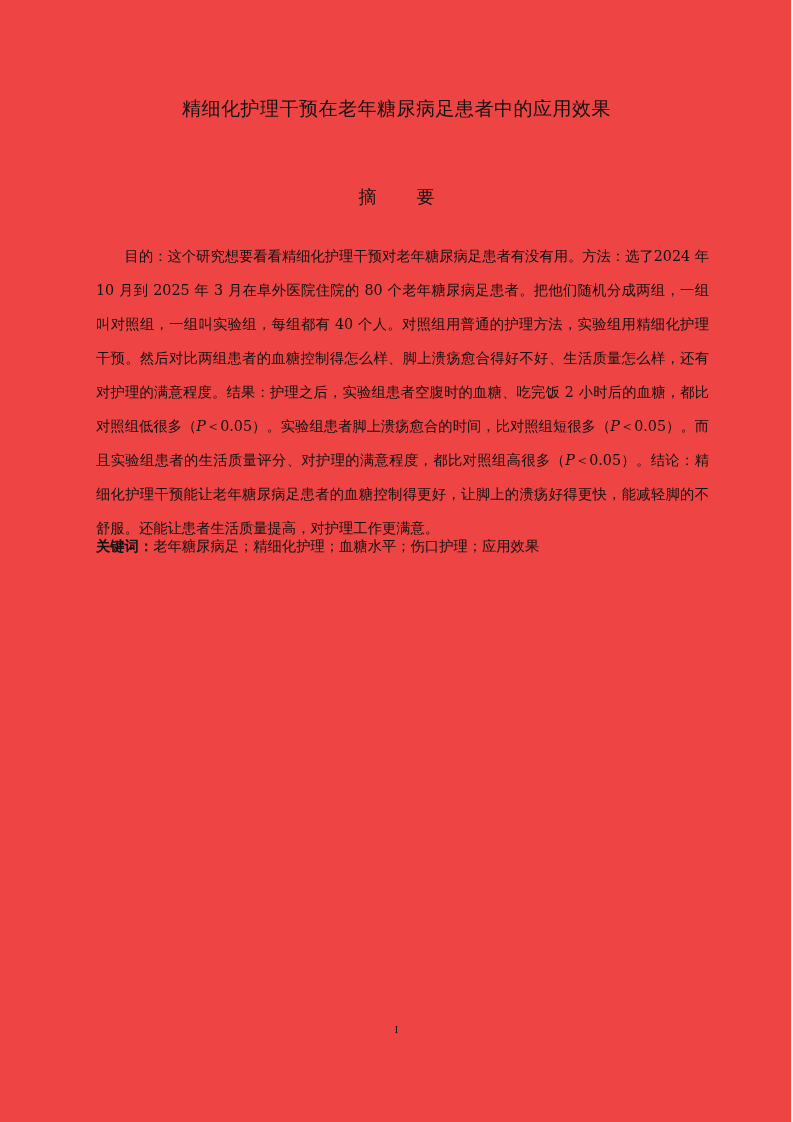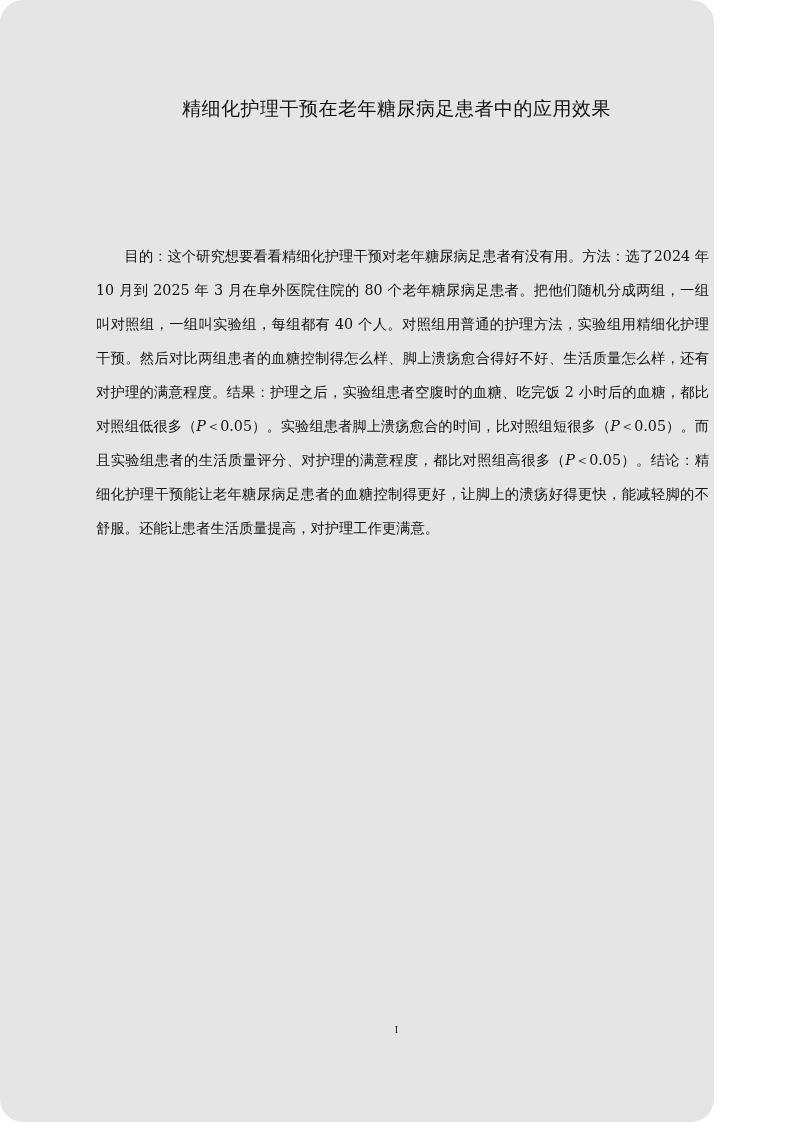--- a/index.html
+++ b/index.html
@@ -1,36 +1,40 @@
 <!DOCTYPE html>
 <html><head>
 <meta charset="utf-8">
 <style>
   html, body { margin: 0; padding: 0; background: #ffffff; }
   body { width: 793px; height: 1122px; position: relative; overflow: hidden;
          font-family: "DejaVu Serif", "Liberation Serif", serif; color: #111; }
-  .page { position: absolute; left: 0; top: 0; width: 714px; height: 1122px; background: #e5e5e5; border-radius: 23px; }
+  .page { position: absolute; left: 0; top: 0; width: 791px; height: 1122px; background: #ef4444; }
   .title { position: absolute; top: 96px; left: 0; width: 793px; text-align: center;
            font-family: "DejaVu Sans", "Liberation Sans", sans-serif; font-size: 19px; letter-spacing: 0.5px; color: #111; }
   .abstract-heading { position: absolute; top: 185px; left: 0; width: 793px; text-align: center;
            font-family: "DejaVu Sans", "Liberation Sans", sans-serif; font-size: 18px; color: #111; }
   .abstract-heading span { display: inline-block; }
   .abstract-heading .gap { width: 40px; }
   .abstract-body { position: absolute; top: 239px; left: 96px; width: 613px;
            font-size: 14.3px; line-height: 34px; text-align: justify; text-indent: 2em; margin: 0; color: #111; }
   .abstract-body .it { font-style: italic; }
   .keywords { position: absolute; top: 535px; left: 96px; width: 613px; font-size: 14.3px; line-height: 22px; margin: 0; }
   .keywords .kw-label { font-family: "DejaVu Sans", "Liberation Sans", sans-serif; font-weight: bold; }
   .page-number { position: absolute; top: 1024px; left: 0; width: 793px; text-align: center;
            font-size: 10px; font-family: "Liberation Serif", serif; }
 </style>
 </head>
 <body>
 
 <div class="page">
   <div class="title">精细化护理干预在老年糖尿病足患者中的应用效果</div>
 
+  <div class="abstract-heading">
+    <span>摘</span><span class="gap"></span><span>要</span>
+  </div>
 
   <p class="abstract-body"><span>目的：这个研究想要看看精细化护理干预对老年糖尿病足患者有没有用。方法：选了2024 年 10 月到 2025 年 3 月在阜外医院住院的 80 个老年糖尿病足患者。把他们随机分成两组，一组叫对照组，一组叫实验组，每组都有 40 个人。对照组用普通的护理方法，实验组用精细化护理干预。然后对比两组患者的血糖控制得怎么样、脚上溃疡愈合得好不好、生活质量怎么样，还有对护理的满意程度。结果：护理之后，实验组患者空腹时的血糖、吃完饭 2 小时后的血糖，都比对照组低很多（</span><span class="it">P</span><span>＜0.05）。实验组患者脚上溃疡愈合的时间，比对照组短很多（</span><span class="it">P</span><span>＜0.05）。而且实验组患者的生活质量评分、对护理的满意程度，都比对照组高很多（</span><span class="it">P</span><span>＜0.05）。结论：精细化护理干预能让老年糖尿病足患者的血糖控制得更好，让脚上的溃疡好得更快，能减轻脚的不舒服。还能让患者生活质量提高，对护理工作更满意。</span></p>
 
+  <p class="keywords"><span class="kw-label">关键词：</span><span>老年糖尿病足；精细化护理；血糖水平；伤口护理；应用效果</span></p>
 
   <div class="page-number">I</div>
 </div>
 
 </body></html>

